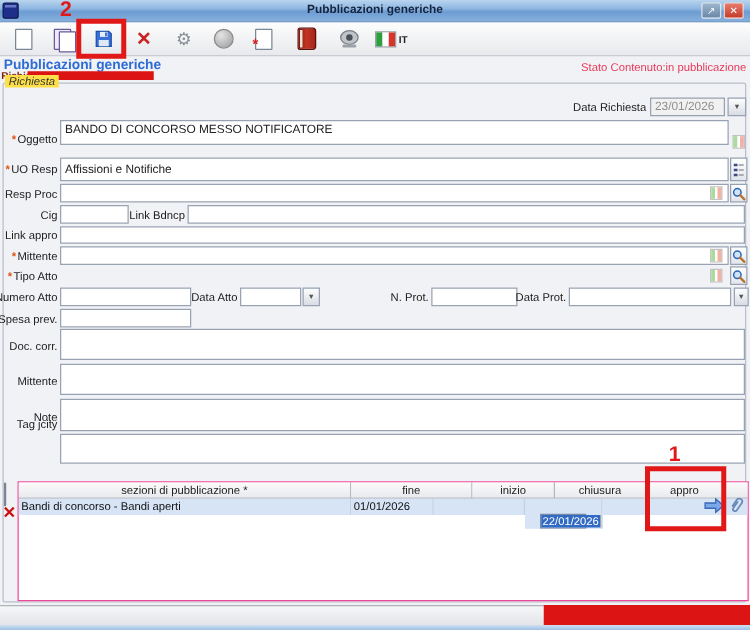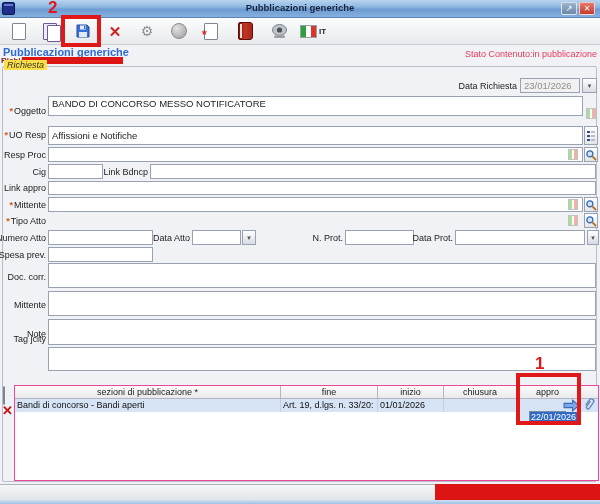--- a/index.html
+++ b/index.html
@@ -270,21 +270,20 @@
     <div class="trow">
       <div class="hcell" style="width:266px;">sezioni di pubblicazione *</div>
       <div class="hcell" style="width:97px;">fine</div>
       <div class="hcell" style="width:66px;">inizio</div>
       <div class="hcell" style="width:73px;text-align:center;">chiusura</div>
       <div class="hcell" style="width:62px;">appro</div>
       <div class="hcell" style="flex:1;border-right:none;"></div>
     </div>
     <div class="trow">
       <div class="dcell" style="width:266px;">Bandi di concorso - Bandi aperti</div>
-      <div class="dcell" style="width:97px;">Art. 19, d.lgs. n. 33/20:</div>
       <div class="dcell" style="width:66px;">01/01/2026</div>
       <div class="dcell" style="width:73px;"></div>
       <div class="dcell" style="width:62px;padding:12px;">
         <span class="combo">
           <span class="sel">22/01/2026</span>
           <span class="dd">▼</span>
         </span>
       </div>
       <div class="dcell" style="flex:1;border-right:none;background:#d6e4f6;"></div>
     </div>

